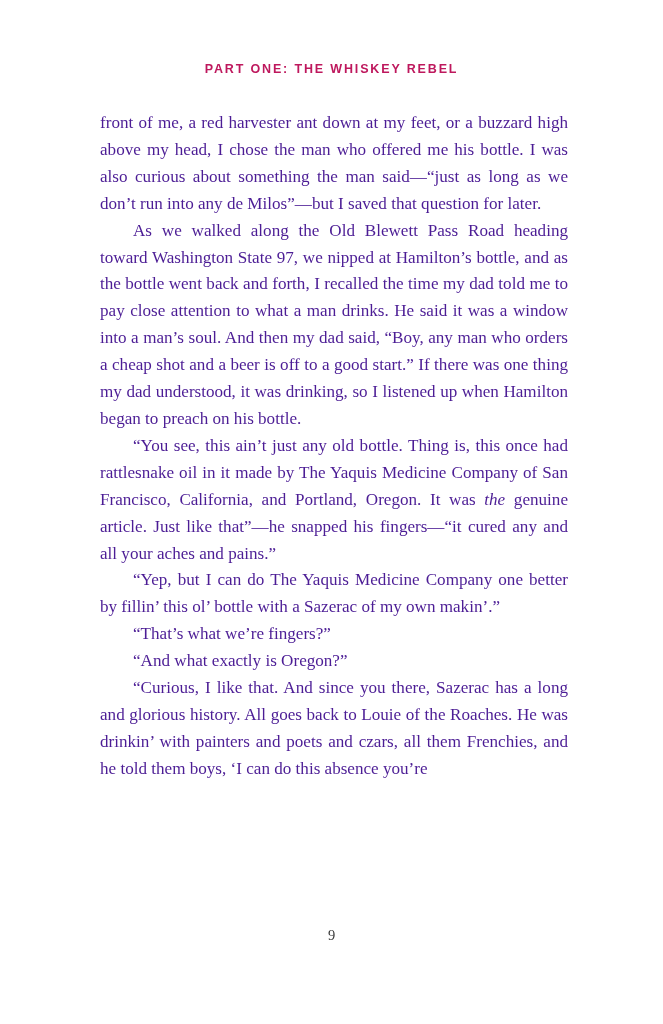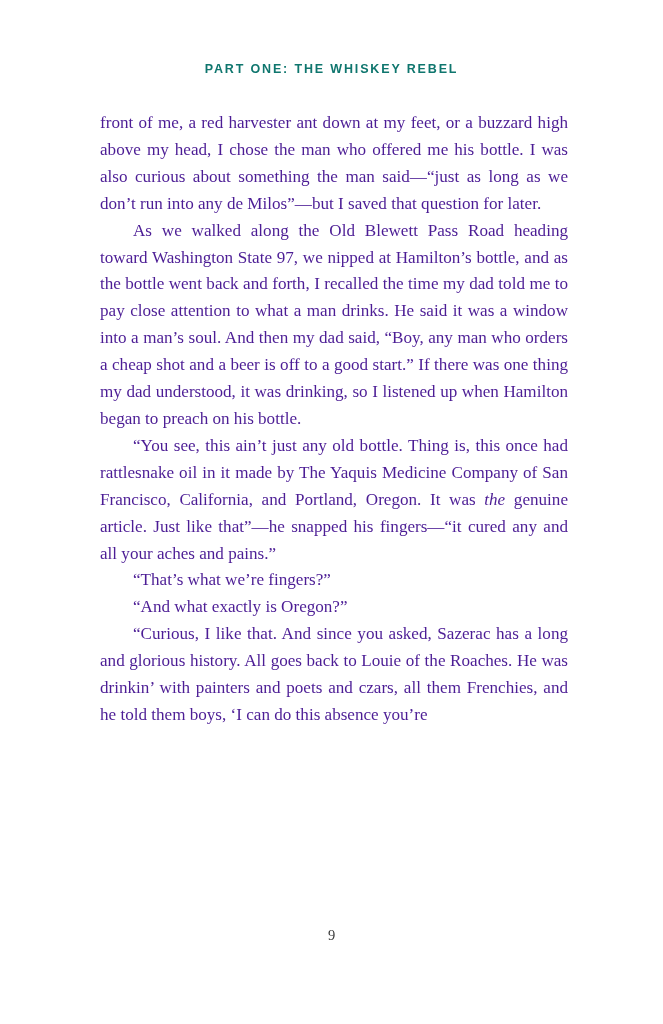--- a/index.html
+++ b/index.html
@@ -22,21 +22,21 @@
   .running-head {
     position: absolute;
     top: 62px;
     left: 0;
     width: 663px;
     text-align: center;
     font-family: "Liberation Sans", "DejaVu Sans", sans-serif;
     font-weight: bold;
     font-size: 12.5px;
     letter-spacing: 1.85px;
-    color: #0f766e;
+    color: #be185d;
     text-transform: uppercase;
     white-space: nowrap;
   }
 
   
   .textblock {
     position: absolute;
     top: 110px;
     left: 100px;
     width: 468px;
@@ -84,25 +84,26 @@
 
     <p class="cont">front of me, a red harvester ant down at my feet, or a buzzard high above my head, I chose the man who offered me his bottle. I was also curious about something the man said—“just as long as we don’t run into any de Milos”—but I saved that question for later.</p>
 
     <p>As we walked along the Old Blewett Pass Road heading toward Washington State 97, we nipped at Hamilton’s bottle, and as the bottle went back and forth, I recalled the time my dad told me to pay close attention to what a man drinks. He said it was a window into a man’s soul. And then my dad said, “Boy, any man who orders a cheap shot and a beer is off to a good start.” If there was one thing my dad understood, it was drinking, so I listened up when Hamilton began to preach on his bottle.</p>
 
     <p id="para-italic">
       <span>“You see, this ain’t just any old bottle. Thing is, this once had rattlesnake oil in it made by The Yaquis Medicine Company of San Francisco, California, and Portland, Oregon. It was </span><i>the</i><span> genuine article. Just like that”—he snapped his fingers—“it cured any and all your aches and pains.”</span>
     </p>
 
 
+    <p>“Yep, but I can do The Yaquis Medicine Company one better by fillin’ this ol’ bottle with a Sazerac of my own makin’.”</p>
 
     <p>“That’s what we’re fingers?”</p>
 
 
     <p>“And what exactly is Oregon?”</p>
 
-    <p>“Curious, I like that. And since you asked, Sazerac has a long and glorious history. All goes back to Louie of the Roaches. He was drinkin’ with painters and poets and czars, all them Frenchies, and he told them boys, ‘I can do this absence you’re</p>
+    <p>“Curious, I like that. And since you there, Sazerac has a long and glorious history. All goes back to Louie of the Roaches. He was drinkin’ with painters and poets and czars, all them Frenchies, and he told them boys, ‘I can do this absence you’re</p>
 
   </div>
 
   <div class="folio">9</div>
 
 </div>
 
 </body></html>

